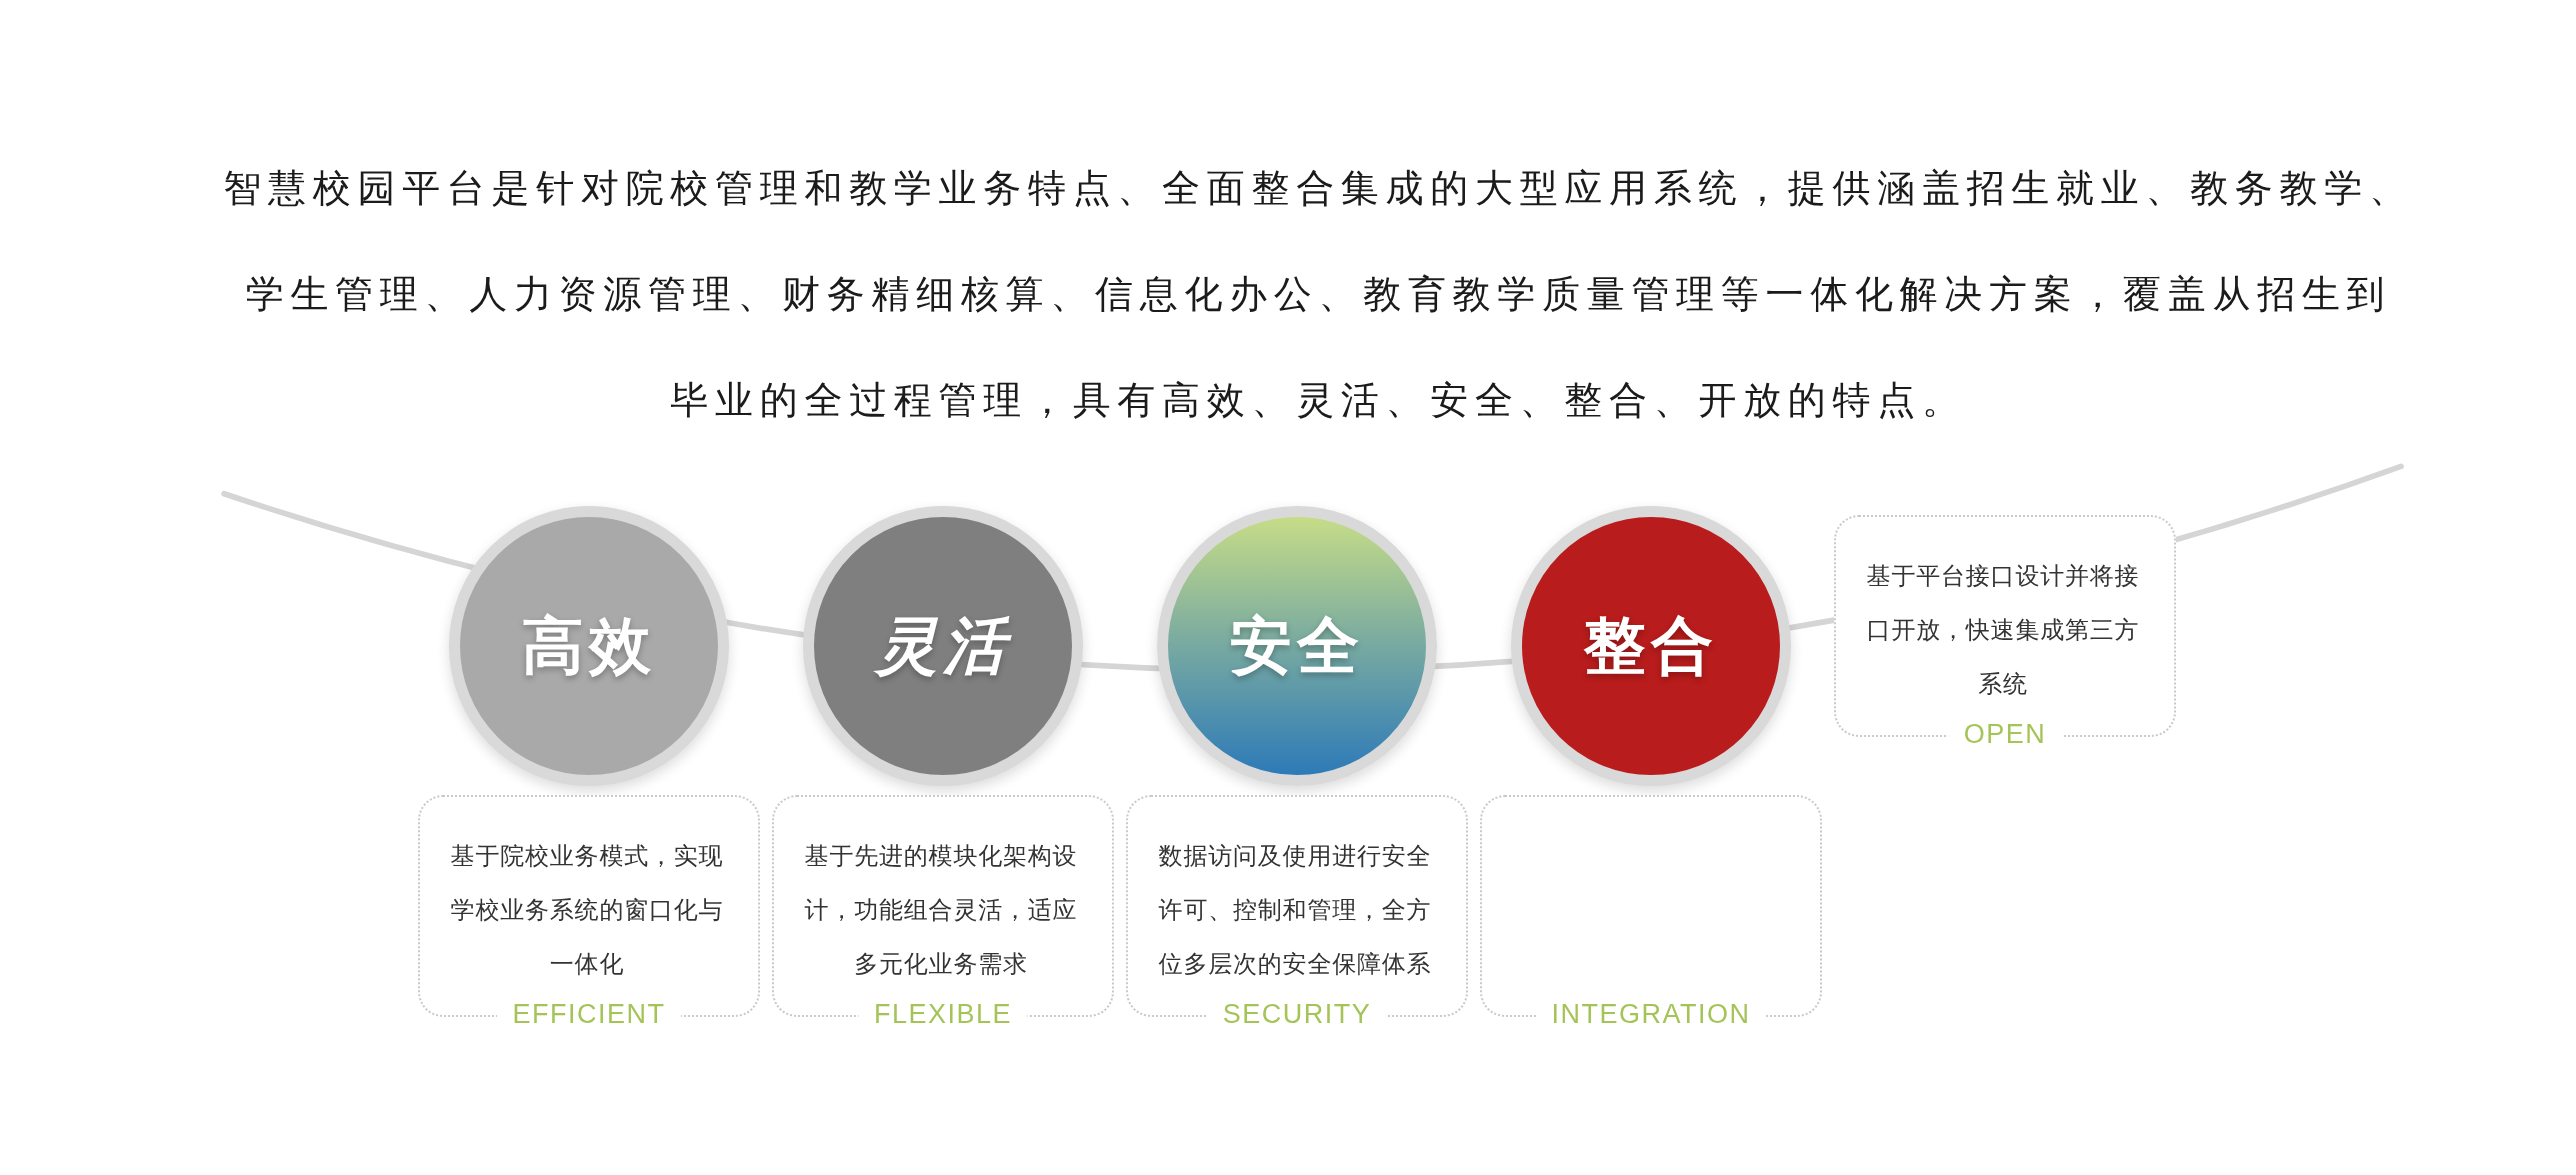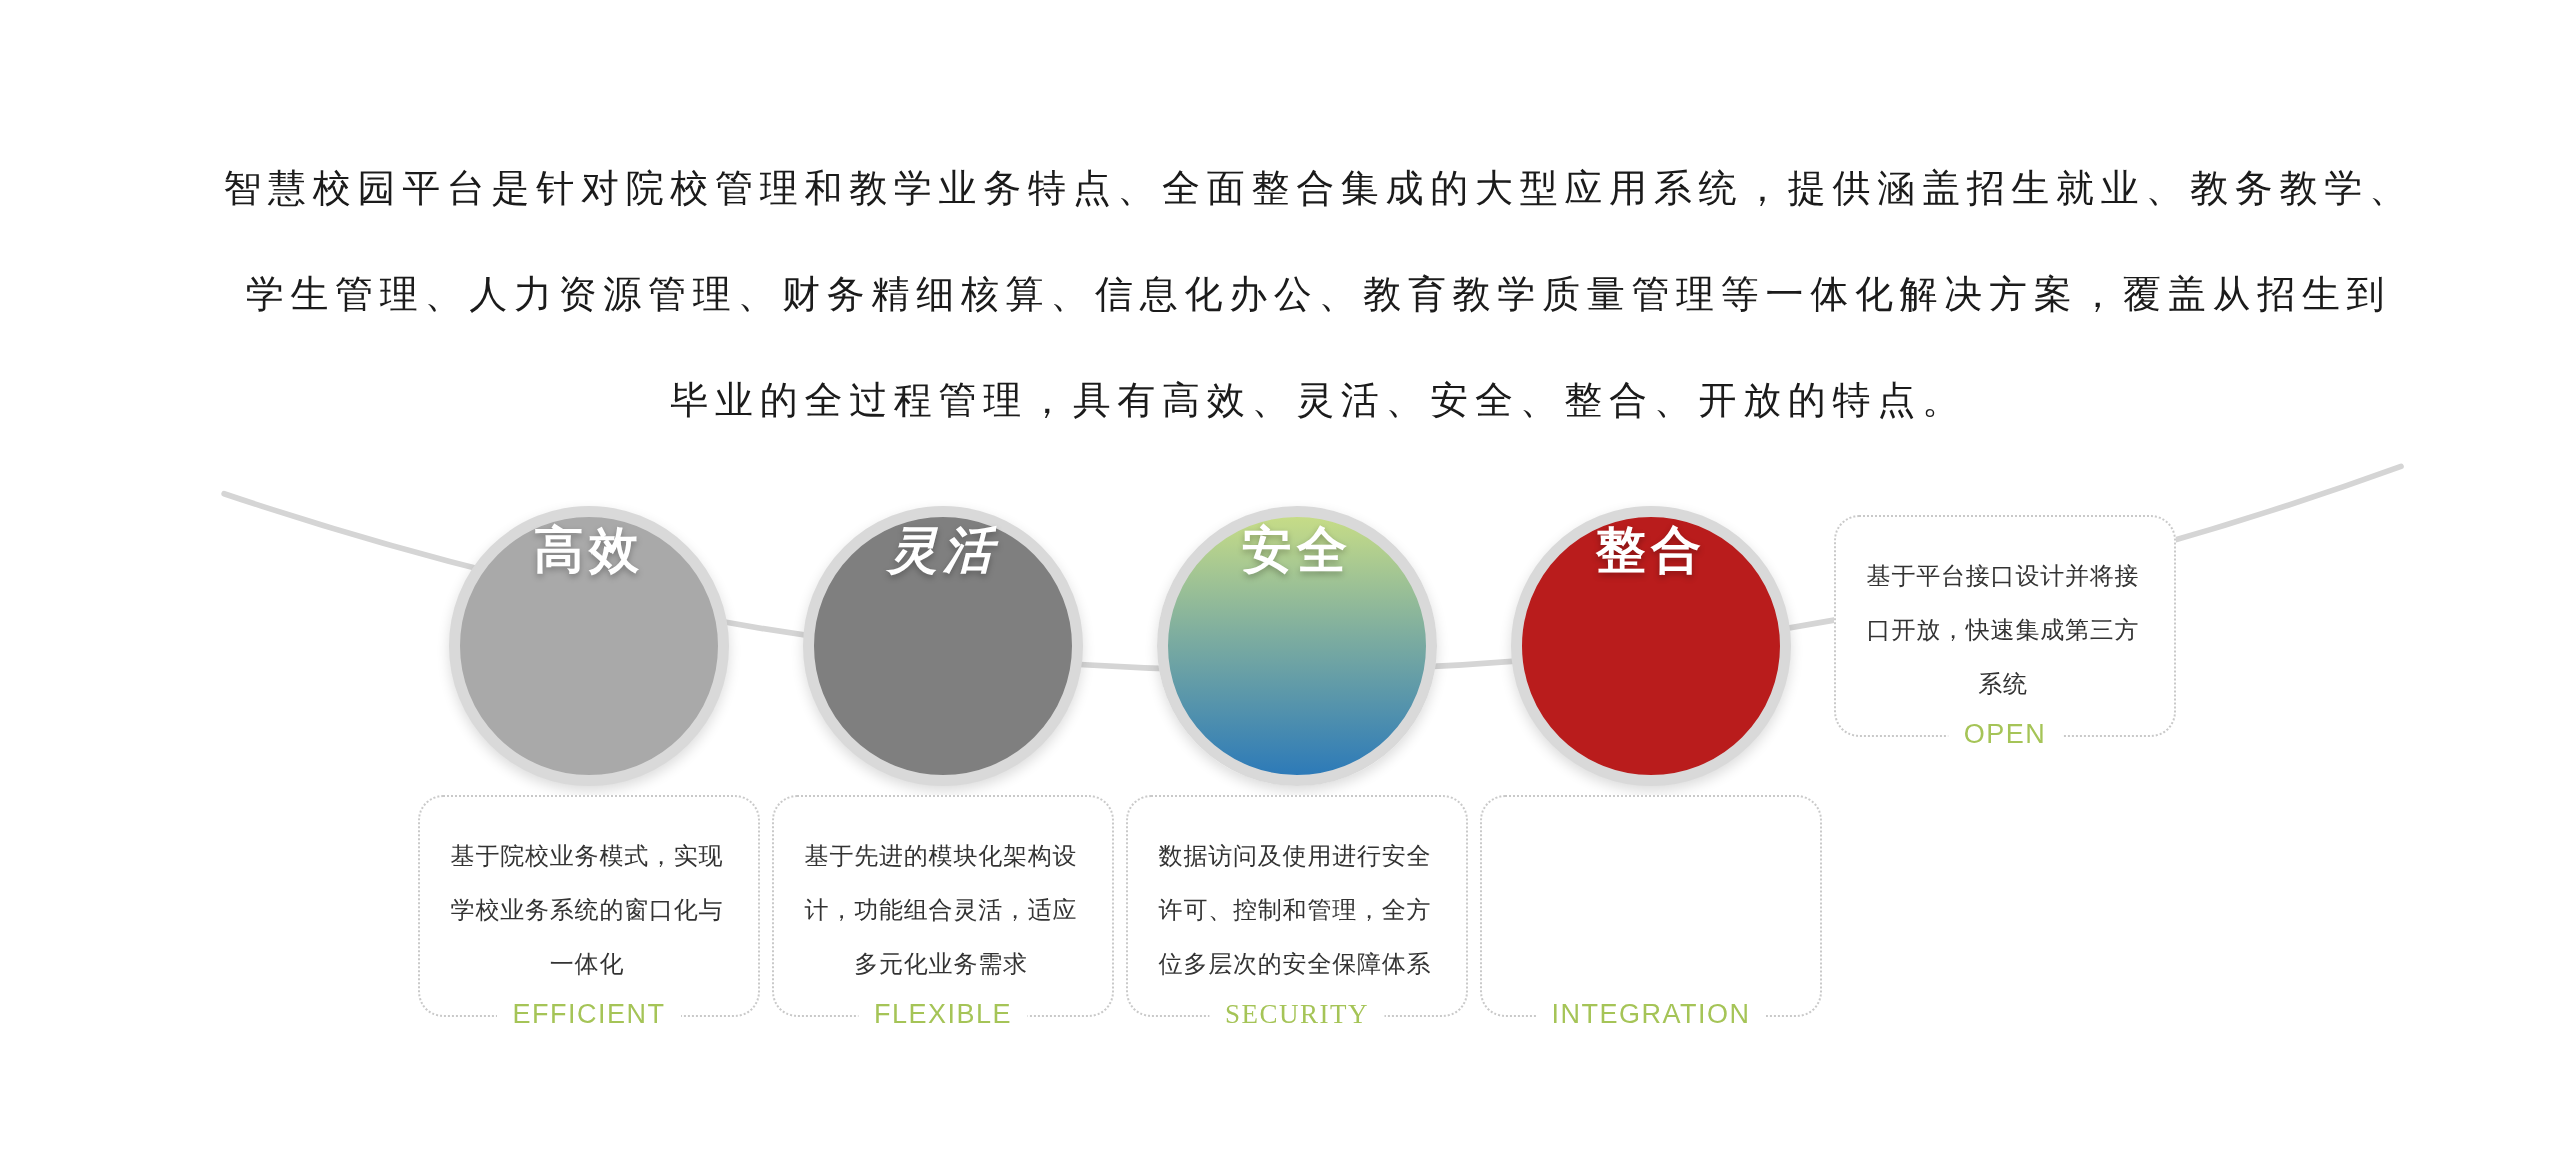--- a/index.html
+++ b/index.html
@@ -37,34 +37,35 @@
   }
 
   
   .feature {
     position: absolute;
     top: 506px;
     width: 342px;
   }
   .f0 { left: 418px; }
   .f1 { left: 772px; }
-  .f2 { left: 1126px; font-family: Liberation Serif, serif; }
+  .f2 { left: 1126px; }
   .f3 { left: 1480px; }
   .f4 { left: 1834px; }
 
   .circle {
     width: 258px;
     height: 258px;
     margin: 0 auto;
     border-radius: 50%;
     border: 11.3px solid #d9d9d9;
     box-shadow: 0 5.2px 12.4px rgba(0,0,0,0.14);
     display: flex;
+    align-items: center;
     justify-content: center;
-    font-size: 50px;
+    font-size: 62px;
     font-weight: bold;
     letter-spacing: 5.2px;
     color: #ffffff;
     text-shadow: 0 3.1px 6.2px rgba(0,0,0,0.28);
   }
 
   .card {
     box-sizing: border-box;
     margin-top: 8.8px;
     width: 342px;

